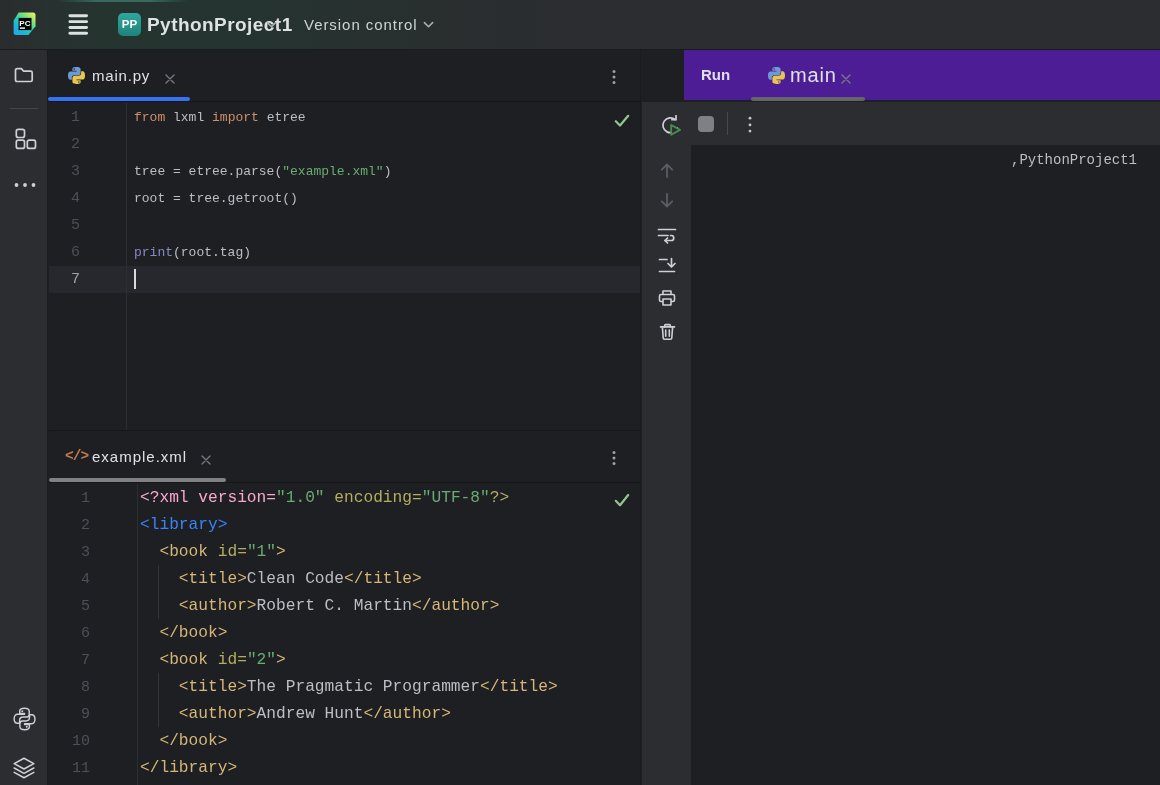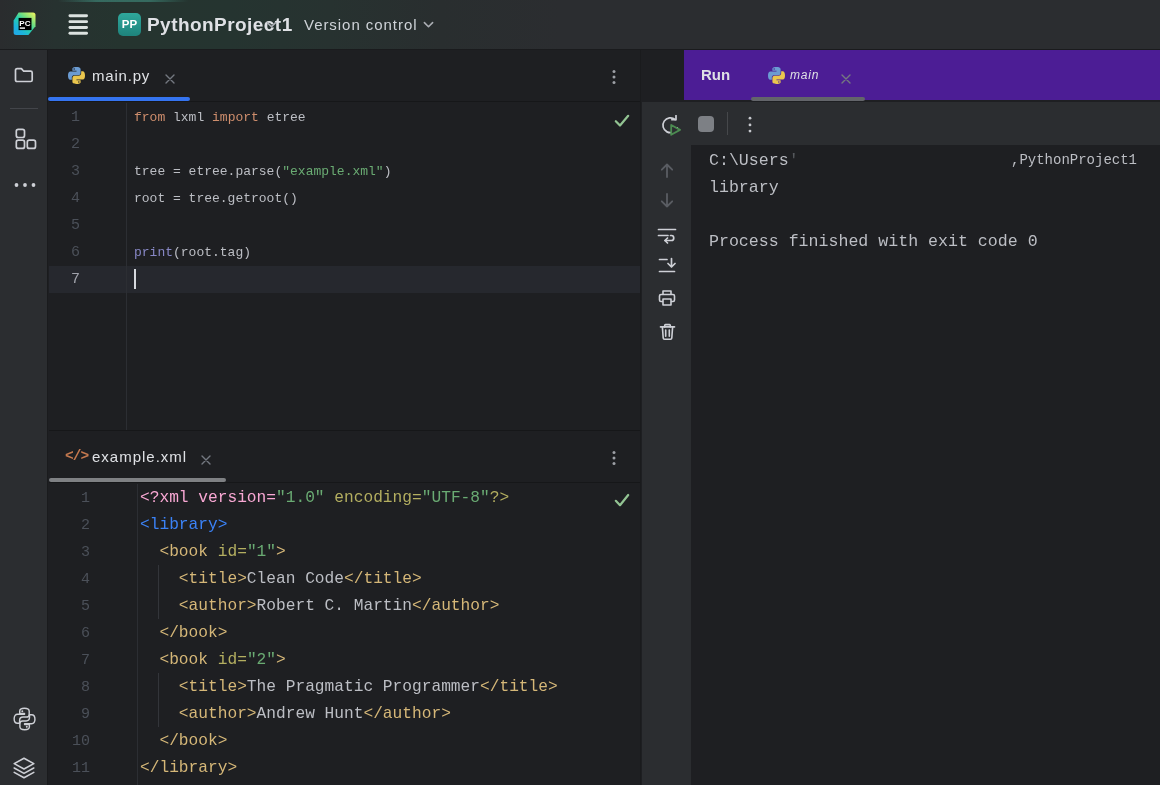--- a/index.html
+++ b/index.html
@@ -194,21 +194,21 @@
   </div>
 
   <div class="abs" id="runpanel" style="left:640px;top:50px;width:520px;height:735px;background:#1e1f22;border-left:1px solid #1a1b1d;">
 
     <div class="abs" style="left:1px;top:0;width:519px;height:51px;background:#4c1d95;border-bottom:1px solid #1e1f22;margin-left:42px;">
       <div class="abs" style="left:17px;top:0;height:51px;line-height:50px;font-size:15px;font-weight:bold;color:#dfe1e5;">Run</div>
       <svg class="abs" style="left:84px;top:17px" width="17" height="17" viewBox="0 0 24 24">
         <path fill="#6b9bd2" d="M11.914 0C5.82 0 6.2 2.656 6.2 2.656l.007 2.752h5.814v.826H3.9S0 5.789 0 11.969c0 6.18 3.403 5.96 3.403 5.96h2.03v-2.867s-.109-3.42 3.35-3.42h5.766s3.24.052 3.24-3.148V3.202S18.28 0 11.914 0zM8.708 1.85c.578 0 1.046.47 1.046 1.052 0 .581-.468 1.051-1.046 1.051-.579 0-1.046-.47-1.046-1.051 0-.582.467-1.052 1.046-1.052z"></path>
         <path fill="#eac64e" d="M12.087 24c6.092 0 5.712-2.656 5.712-2.656l-.007-2.752h-5.814v-.826h8.123s3.9.445 3.9-5.735c0-6.18-3.404-5.96-3.404-5.96h-2.03v2.867s.109 3.42-3.35 3.42H9.451s-3.24-.052-3.24 3.148v5.292S5.72 24 12.087 24zm3.206-1.85c-.578 0-1.046-.47-1.046-1.052 0-.581.468-1.051 1.046-1.051.579 0 1.046.47 1.046 1.051 0 .582-.467 1.052-1.046 1.052z"></path>
       </svg>
-      <div class="abs" style="left:106px;top:0;height:51px;line-height:50px;font-size:12px;letter-spacing:0.8px;color:#dfe1e5;font-style:italic;">main</div>
+      <div class="abs" style="left:106px;top:0;height:51px;line-height:50px;font-size:20px;letter-spacing:0.8px;color:#dfe1e5;">main</div>
       <svg class="abs" style="left:156px;top:23px" width="12" height="12" viewBox="0 0 12 12">
         <path d="M2 2 L10 10 M10 2 L2 10" stroke="#747880" stroke-width="1.4" stroke-linecap="round"></path>
       </svg>
       <div class="abs" style="left:67px;top:47px;width:114px;height:4px;border-radius:2px;background:#63656a;"></div>
     </div>
 
     <div class="abs" style="left:1px;top:52px;width:519px;height:43px;background:#2b2d30;">
       <svg class="abs" style="left:19px;top:12.5px" width="21" height="21" viewBox="0 0 21 21">
         <path d="M14.2 4.7 A7.4 7.4 0 1 0 16.3 12.8" fill="none" stroke="#ced0d6" stroke-width="1.7" stroke-linecap="round"></path>
         <path d="M10.9 4.7 H15 V0.6" fill="none" stroke="#ced0d6" stroke-width="1.7" stroke-linecap="round" stroke-linejoin="round"></path>
@@ -263,21 +263,17 @@
 
         <svg class="abs" style="left:17px;top:177.5px" width="17" height="18" viewBox="0 0 17 18">
           <g fill="none" stroke="#ced0d6" stroke-width="1.6" stroke-linecap="round" stroke-linejoin="round">
             <path d="M1.5 3.9 H15.5"></path>
             <path d="M5.7 3.9 V2.4 Q5.7 1.6 6.5 1.6 H10.5 Q11.3 1.6 11.3 2.4 V3.9"></path>
             <path d="M3.4 4.2 L4.2 15 Q4.3 16.2 5.5 16.2 H11.5 Q12.7 16.2 12.8 15 L13.6 4.2"></path>
             <path d="M6.7 7 V13.3 M10.3 7 V13.3"></path>
           </g>
         </svg>
       </div>
-      <pre class="abs" style="left:67px;top:1.5px;font-size:16.6px;line-height:27px;color:#bcbec4;">C:\Users<span style="color:#55585c">'</span>
-library
-
-Process finished with exit code 0</pre>
       <pre class="abs" style="left:369px;top:1.5px;font-size:14px;line-height:27px;color:#bcbec4;">,PythonProject1</pre>
     </div>
   </div>
 
 </div>
 
 </body></html>

